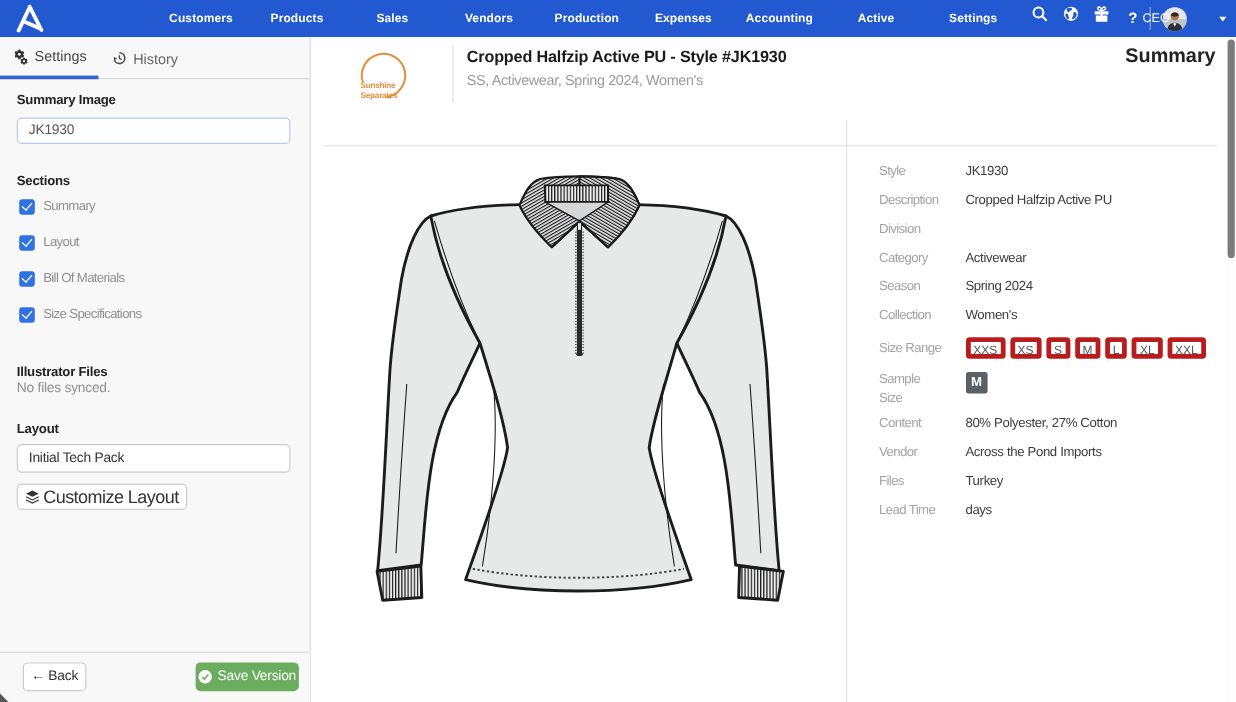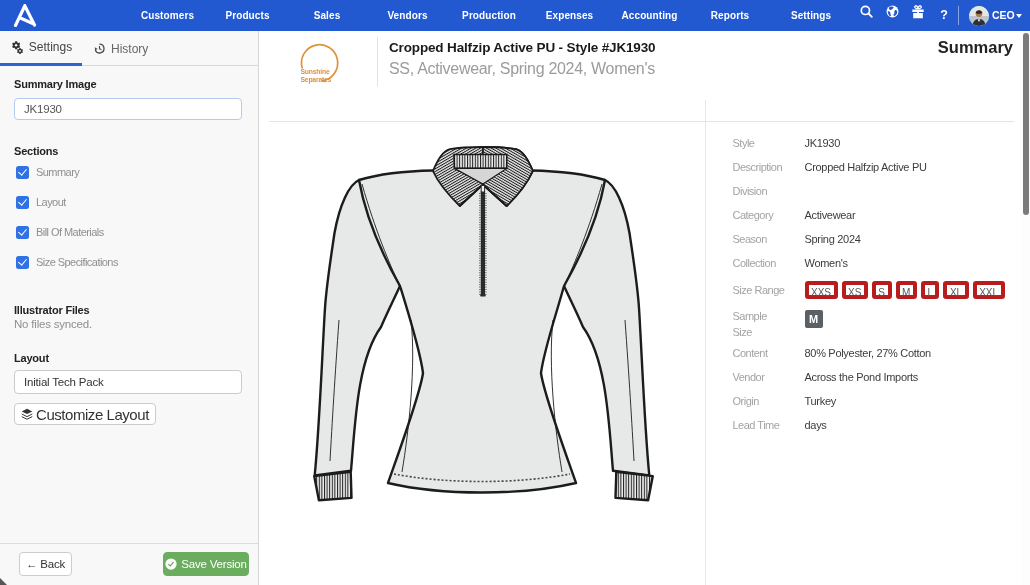--- a/index.html
+++ b/index.html
@@ -7,22 +7,22 @@
     font-family:"Liberation Sans", sans-serif; }
   
   .nav { position:absolute; left:0; top:0; width:1030px; height:31px; background:#2259d1; }
   .nav .item { position:absolute; top:0; height:31px; line-height:31px; text-align:center;
     color:#fff; font-size:10px; font-weight:bold; letter-spacing:0.1px; }
   .logoA { position:absolute; left:13px; top:4px; }
   .nicon { position:absolute; top:5px; }
   .nsep { position:absolute; left:958px; top:6px; width:1px; height:19px; background:rgba(255,255,255,0.45); }
   .avatar { position:absolute; left:969px; top:5.5px; width:20px; height:20px; border-radius:50%;
     overflow:hidden; background:#c8cdd2; }
-  .ceo { position:absolute; left:992px; top:0; height:15px; line-height:31px; color:#fff;
-    font-size:10.5px; font-weight:bold; }
+  .ceo { position:absolute; left:952px; top:0; height:15px; line-height:31px; color:#fff;
+    font-size:10.5px; font-weight:normal; }
   .caret { position:absolute; left:1015.5px; top:14px; width:0; height:0;
     border-left:3.5px solid transparent; border-right:3.5px solid transparent; border-top:4px solid #fff; }
   
   .wrap { position:absolute; top:31px; left:0; width:1030px; height:554px; display:flex; }
   aside { width:259px; background:#f8f8f8; border-right:1px solid #d8d8d8; position:relative; }
   main { flex:1; background:#fff; position:relative; }
   
   .tabs { height:35px; border-bottom:1px solid #d8d8d8; position:relative; font-size:12px; color:#555; }
   .tabset { position:absolute; left:0; top:0; width:82px; height:35px; border-bottom:3px solid #2d63d2; color:#444;
     display:flex; align-items:center; justify-content:center; gap:5px; }
@@ -43,21 +43,21 @@
   .btn svg { flex:0 0 auto; }
   .sfoot { position:absolute; left:0; bottom:0; width:258px; height:42px; border-top:1px solid #dcdcdc;
     background:#f8f8f8; }
   .btn.back { position:absolute; left:7px; top:8px; height:24px; padding:0 6px; font-size:11.5px;margin-left:12px; }
   .btn.save { position:absolute; left:163px; top:8px; width:86px; height:24px; background:#6bad5e;
     border-color:#6bad5e; color:#fff; font-size:11.5px; padding:0 6px; justify-content:center; white-space:nowrap; gap:4px; }
   
   .mlogo { position:absolute; left:38px; top:8px; }
   .mtitle { position:absolute; left:118px; top:6px; height:49px; border-left:1px solid #e2e2e2; padding:3px 0 0 11px; }
   .mtitle h1 { font-size:13.5px; color:#1a1a1a; letter-spacing:-0.15px; }
-  .mtitle .sub { font-size:16px; color:#9b9b9b; margin-top:5px; letter-spacing:-0.3px; }
+  .mtitle .sub { font-size:12px; color:#9b9b9b; margin-top:5px; letter-spacing:-0.3px; }
   .msummary { position:absolute; right:17px; top:7px; font-size:16.5px; font-weight:bold; color:#222; }
   .mhr { position:absolute; left:10px; right:16px; top:90px; border-top:1px solid #e4e4e4; }
   
   .details { position:absolute; left:446px; top:69px; width:325px; padding:0 0 0 26.5px;
     border-left:1px solid #e6e6e6; height:485px; }
   .drow { display:flex; font-size:11px; height:24px; line-height:24px; letter-spacing:-0.3px; }
   .dl { width:72px; color:#a3a3a3; flex:0 0 72px; font-size:11px; letter-spacing:-0.5px; }
   .dv { color:#3c3c3c; }
   .sizebox { display:inline-block; border:4px solid #b91c1c; border-radius:3px; background:#fff;
     color:#555; font-size:10px; padding:0 2.5px; margin-right:4px; line-height:16.5px; height:18px; letter-spacing:0px; }
@@ -76,21 +76,21 @@
   <svg class="logoA" width="27" height="23" viewBox="0 0 27 23">
     <path d="M2.5 21.5 L11.8 1.8 L21.5 21 M8.5 14.5 L20.3 19.8" fill="none" stroke="#fff" stroke-width="3.2" stroke-linecap="round"></path>
   </svg>
   <div class="item" style="left:127.5px;width:80px">Customers</div>
   <div class="item" style="left:207.5px;width:80px">Products</div>
   <div class="item" style="left:287px;width:80px">Sales</div>
   <div class="item" style="left:367.5px;width:80px">Vendors</div>
   <div class="item" style="left:449px;width:80px">Production</div>
   <div class="item" style="left:529.5px;width:80px">Expenses</div>
   <div class="item" style="left:609.5px;width:80px">Accounting</div>
-  <div class="item" style="left:690px;width:80px">Reports</div>
+  <div class="item" style="left:690px;width:80px">Active</div>
   <div class="item" style="left:771px;width:80px">Settings</div>
   <svg class="nicon" style="left:860px" width="13" height="13" viewBox="0 0 13 13">
     <circle cx="5.4" cy="5.4" r="4.1" fill="none" stroke="#fff" stroke-width="1.7"></circle>
     <line x1="8.5" y1="8.5" x2="11.8" y2="11.8" stroke="#fff" stroke-width="1.8" stroke-linecap="round"></line>
   </svg>
   <svg class="nicon" style="left:885.5px" width="13" height="13" viewBox="0 0 24 24">
     <circle cx="12" cy="12" r="11" fill="#fff"></circle>
     <path d="M7 3.2 C10 2 13.5 2.6 14 4.4 C14.5 6.2 11.5 6.3 10.4 8.2 C9.3 10.1 6.6 9.4 5.6 7.4 C4.8 5.8 5.6 3.9 7 3.2z M3.5 14.5 C2.6 12.4 3.4 11 5.2 11.5 C7 12 8.2 13.2 8 15 C7.8 16.8 9.6 17.6 9.2 19.4 C8.9 20.8 7.4 20.9 6.2 19.8 C4.9 18.5 4 16.3 3.5 14.5z M16.5 9.5 C18.3 8.9 20.5 10.3 20.8 12.4 C21.1 14.8 19.6 17.8 17.4 19.4 C15.7 20.6 13.5 20.3 13.6 18.4 C13.7 16.7 15.4 16.5 15.5 14.7 C15.6 13.2 14.9 10 16.5 9.5z" fill="#2259d1"></path>
   </svg>
   <svg class="nicon" style="left:911px" width="14" height="14" viewBox="0 0 16 16">
@@ -228,21 +228,21 @@
         </div>
       <div class="drow">
           <div class="dl">Content</div>
           <div class="dv">80% Polyester, 27% Cotton</div>
         </div>
       <div class="drow">
           <div class="dl">Vendor</div>
           <div class="dv">Across the Pond Imports</div>
         </div>
       <div class="drow">
-          <div class="dl">Origin</div>
+          <div class="dl">Files</div>
           <div class="dv">Turkey</div>
         </div>
       <div class="drow">
           <div class="dl">Lead Time</div>
           <div class="dv">days</div>
         </div>
     </div>
     <svg class="gar" width="345" height="362" viewBox="0 0 345 362">
       <defs>
         <pattern id="hatchL" width="2.35" height="2.35" patternUnits="userSpaceOnUse" patternTransform="rotate(60)">

